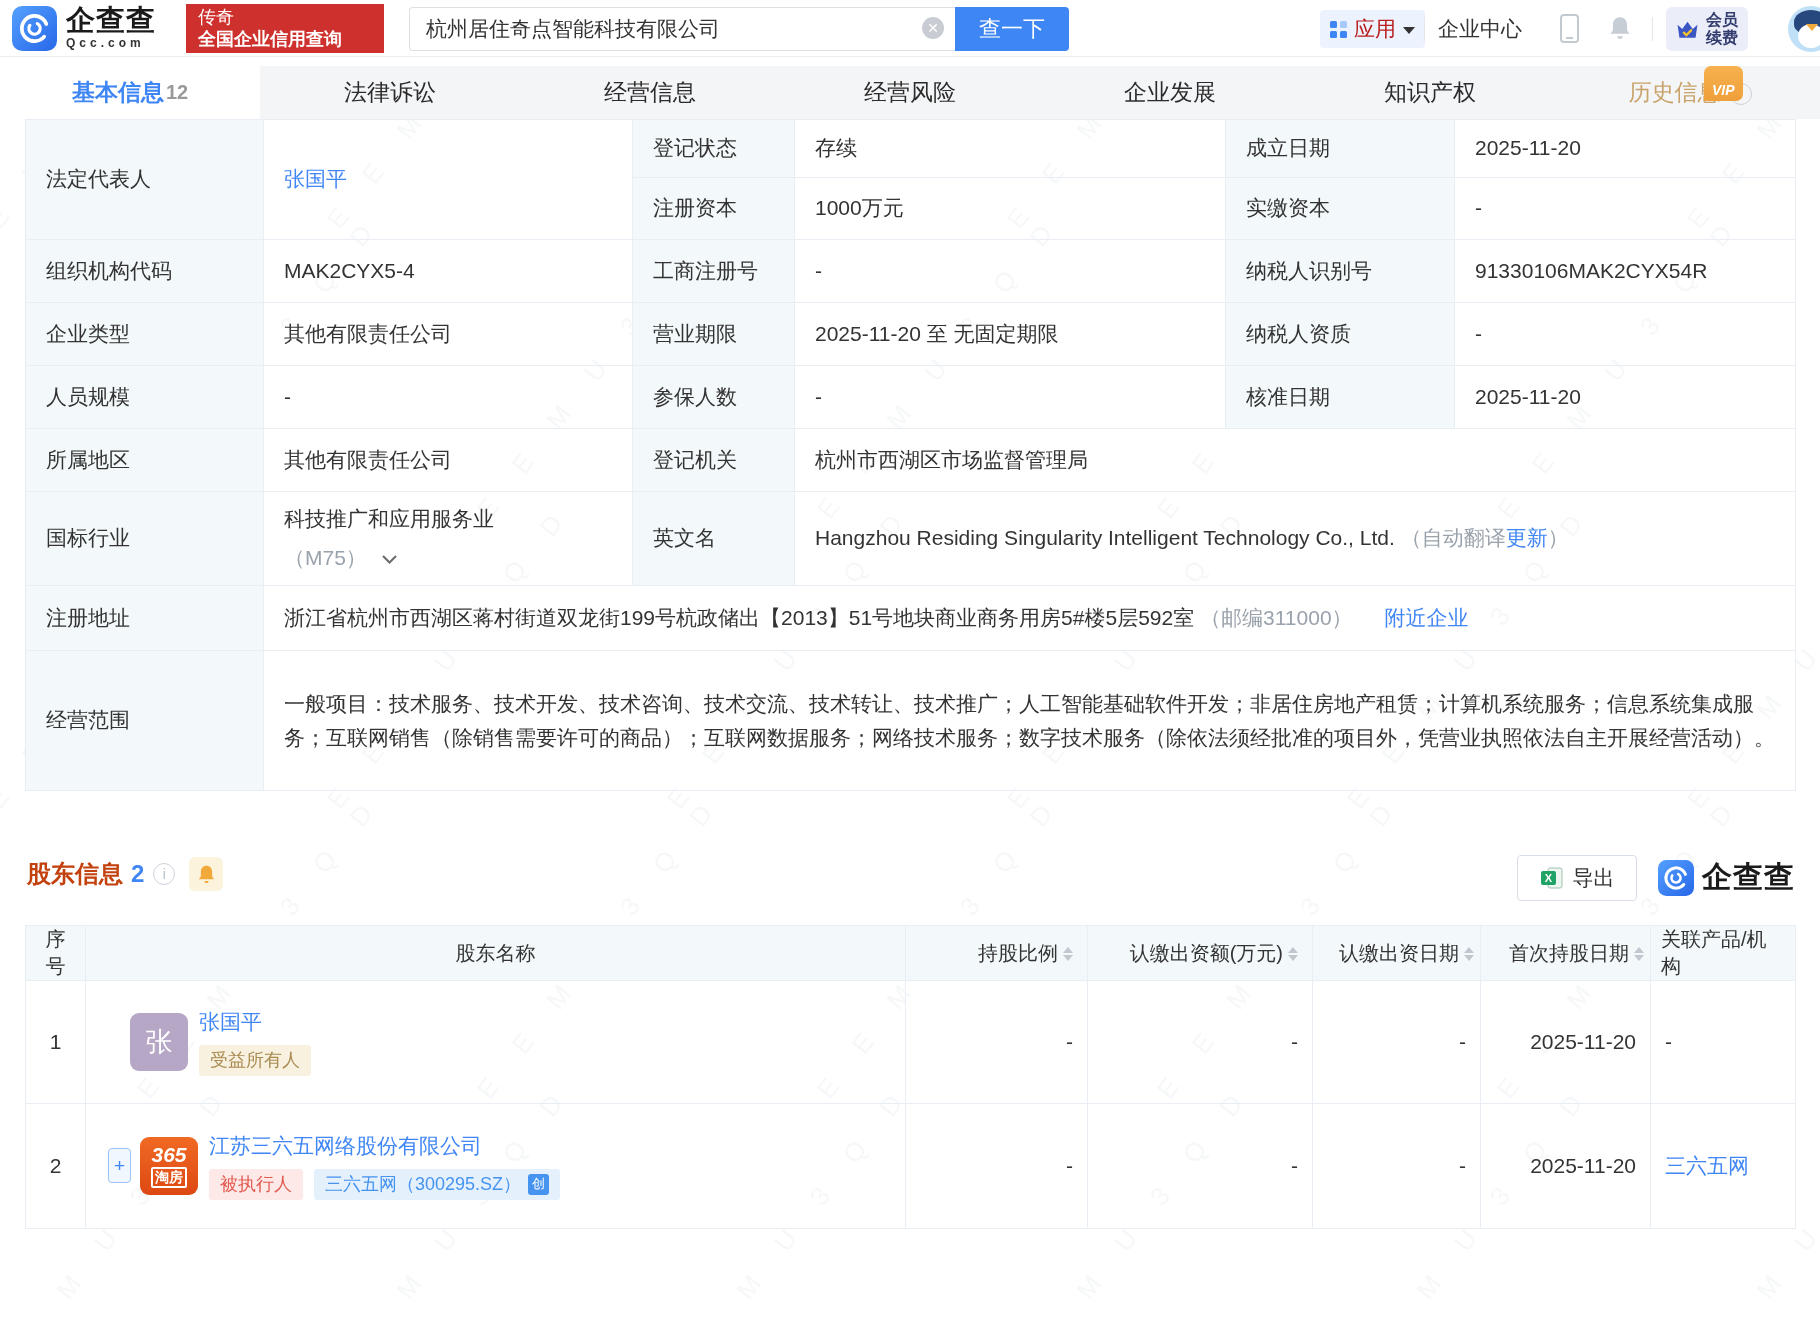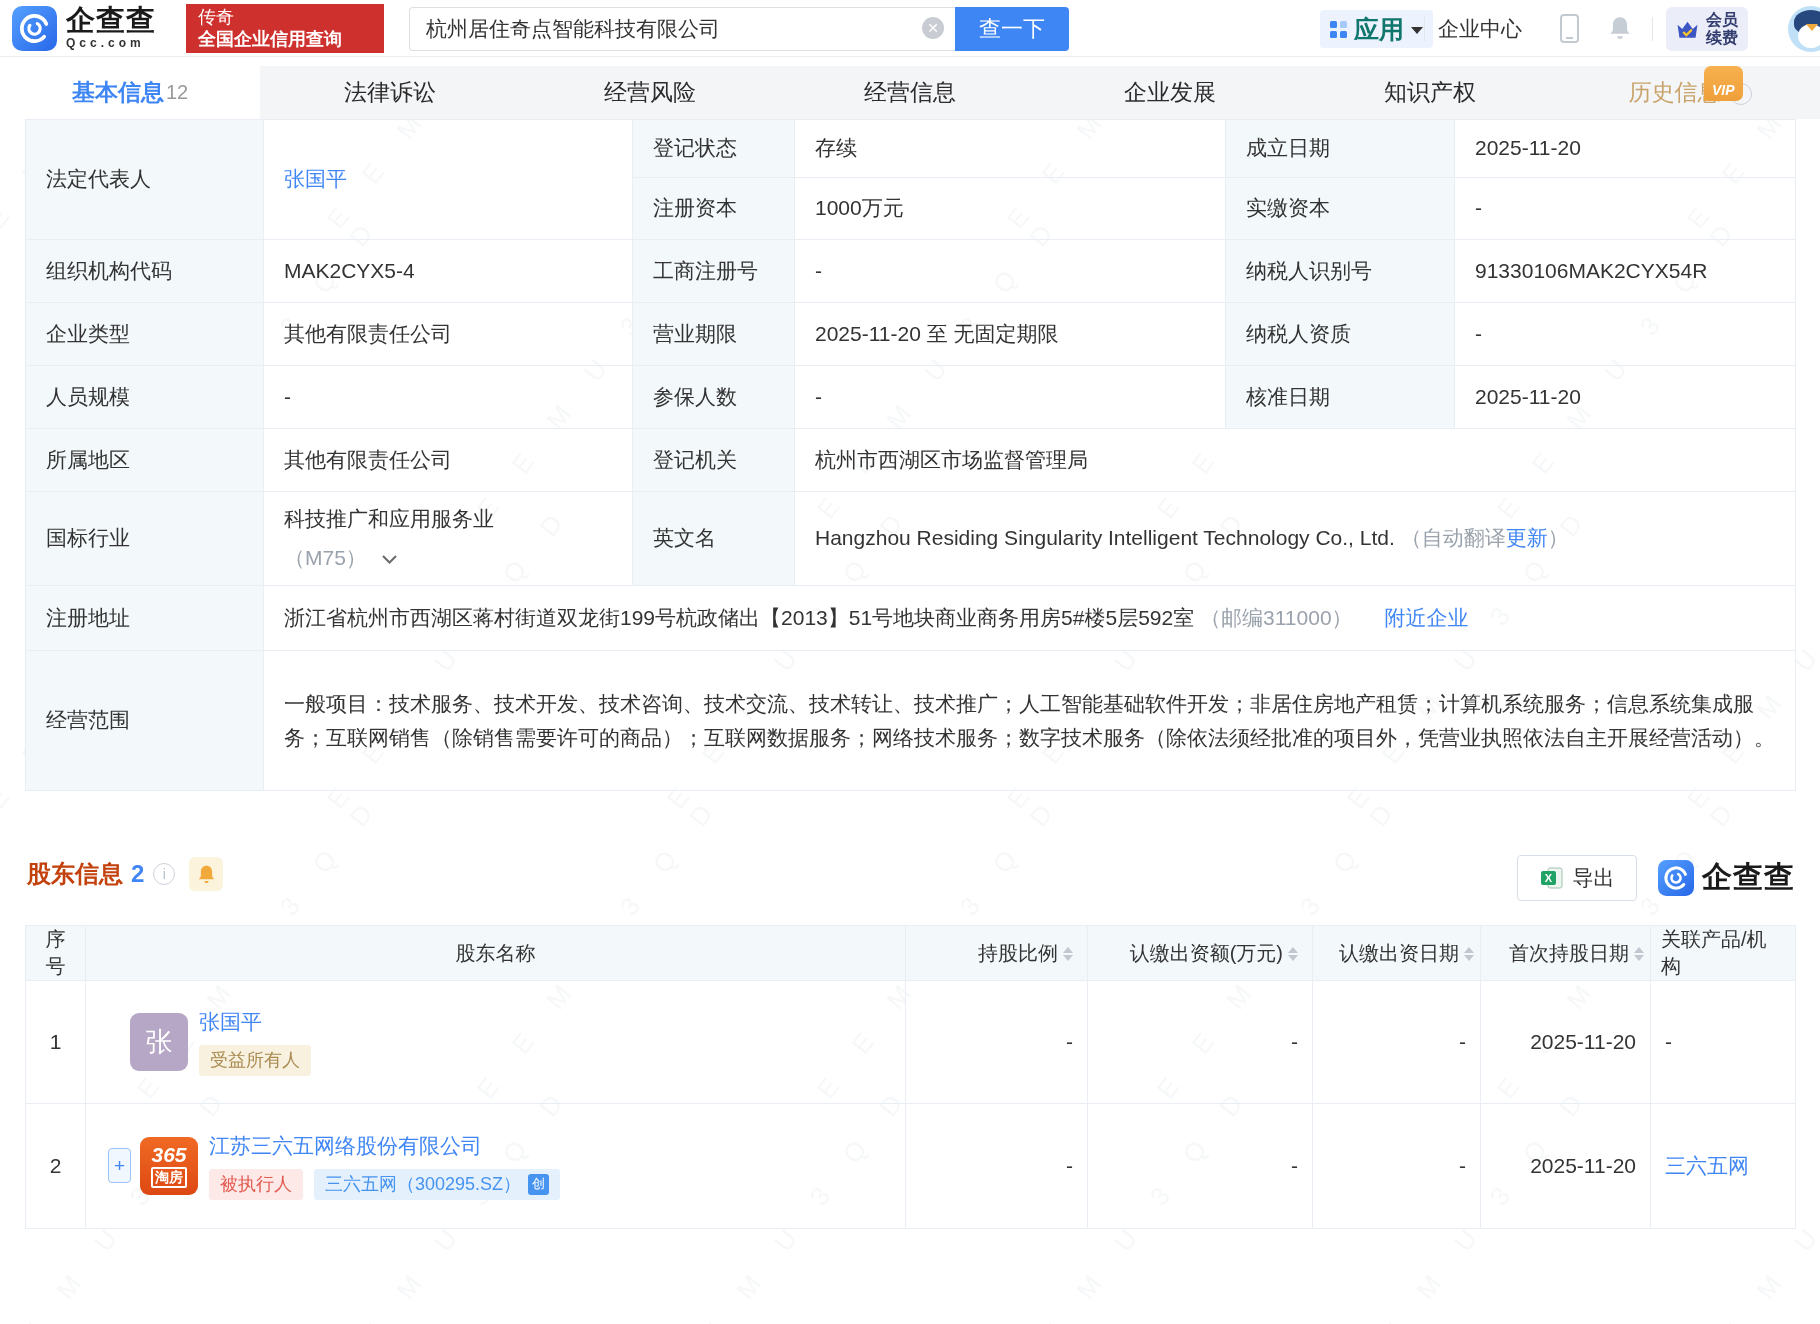--- a/index.html
+++ b/index.html
@@ -18,39 +18,39 @@
   .logo-text .domain { font-size:12px; font-weight:bold; color:#333; letter-spacing:4px; margin-top:1px; }
   .slogan { position:absolute; left:186px; top:4px; width:198px; height:49px; background:#CE312D; color:#fff; padding:3px 10px 0 12px; }
   .slogan .s1 { font-size:18px; line-height:1.15; }
   .slogan .s2 { font-size:18px; font-weight:bold; line-height:1.15; margin-top:1px; }
 
   .search-input { position:absolute; left:409px; top:7px; width:546px; height:44px; border:1px solid #DCDFE4; border-right:none; border-radius:4px 0 0 4px; padding:0 44px 0 16px; font-size:21px; color:#333; outline:none; font-family:inherit; }
   .search-clear { position:absolute; left:922px; top:17px; width:22px; height:22px; border-radius:50%; background:#C9CDD3; color:#fff; font-size:14px; display:flex; align-items:center; justify-content:center; cursor:pointer; }
   .search-btn { position:absolute; left:955px; top:7px; width:114px; height:44px; background:#3F86F5; color:#fff; font-size:22px; border:none; border-radius:0 4px 4px 0; cursor:pointer; font-family:inherit; }
 
   .apps-pill { position:absolute; left:1320px; top:10px; height:38px; display:flex; align-items:center; gap:7px; background:#EDF3FE; border-radius:4px; padding:0 10px; cursor:pointer; }
-  .apps-pill .txt { font-size:25px; color:#0f766e; font-weight:700; }
+  .apps-pill .txt { font-size:21px; color:#b91c1c; font-weight:400; }
   .caret { width:0; height:0; border-left:6px solid transparent; border-right:6px solid transparent; border-top:7px solid #333; margin-top:2px; }
   .vdiv { position:absolute; top:17px; width:1px; height:24px; background:#E3E6EA; }
   .ent-center { position:absolute; left:1438px; top:15px; font-size:21px; color:#333; cursor:pointer; }
   .phone-ico { position:absolute; left:1560px; top:14px; width:19px; height:29px; border:2px solid #C3C9D1; border-radius:4px; }
   .phone-ico::after { content:""; position:absolute; left:4px; bottom:2px; width:7px; height:2px; background:#C3C9D1; }
   .bell-ico { position:absolute; left:1608px; top:15px; cursor:pointer; }
   .member-pill { position:absolute; left:1666px; top:7px; height:44px; display:flex; align-items:center; gap:7px; background:#EBEEF9; border-radius:6px; padding:0 10px; cursor:pointer; }
   .member-pill .lines { font-size:16px; font-weight:bold; color:#323C6E; line-height:1.15; }
   .penguin { position:absolute; left:1788px; top:6px; width:46px; height:46px; border-radius:50%; background:#BFE0F6; overflow:hidden; }
   .penguin .head { position:absolute; left:6px; top:4px; width:34px; height:24px; border-radius:50% 50% 40% 40%; background:#27477F; }
   .penguin .belly { position:absolute; left:10px; top:18px; width:26px; height:24px; border-radius:50%; background:#fff; }
   .penguin .beak { position:absolute; left:18px; top:18px; width:0; height:0; border-left:6px solid transparent; border-right:6px solid transparent; border-top:7px solid #F2A93C; }
 
   
   .tabs { position:relative; margin-top:9px; height:53px; background:#F4F5F7; display:flex; z-index:4; }
   .tab { flex:1; display:flex; align-items:center; justify-content:center; font-size:23px; color:#2b2b2b; cursor:pointer; position:relative; }
   .tab.active { background:#fff; color:#3F86F5; font-weight:bold; }
-  .tab .count { color:#999; font-size:20px; margin-left:2px; font-weight:normal; }
+  .tab .count { color:#999; font-size:20px; margin-left:2px; font-weight:bold; }
   .tab.history { color:#C9A36B;text-align:right; }
   .vip-badge { position:absolute; top:0px; left:calc(50% + 14px); background:linear-gradient(180deg,#F6B14E,#EF9F3A); color:#fff; font-size:14px; font-weight:bold; font-style:italic; padding:16px 8px 2px; border-radius:7px 7px 7px 2px; line-height:1.2; }
   .info-circle { display:inline-flex; align-items:center; justify-content:center; width:22px; height:22px; border:1px solid #CDD2DA; border-radius:50%; color:#B9C0C8; font-size:14px; margin-left:9px; font-style:normal; cursor:pointer; flex:none; }
   .tab .info-circle { position:relative; top:1px; }
 
   
   .info-table { margin-left:25px; width:1770px; border-collapse:collapse; table-layout:fixed; font-size:21px; position:relative; z-index:2; background:transparent; }
   .info-table td { border:1px solid #E9EEF4; padding:8px 20px; vertical-align:middle; line-height:1.55; word-break:break-all; }
   .info-table td.lbl { background:#F3F8FB; color:#333; }
   .lnk { color:#4086F4; text-decoration:none; cursor:pointer; }
@@ -195,24 +195,24 @@
 
   <nav class="tabs">
     <div class="tab active">
       <span>基本信息</span>
       <span class="count">12</span>
     </div>
     <div class="tab">
         <span>法律诉讼</span>
       </div>
     <div class="tab">
+        <span>经营信息</span>
+      </div>
+    <div class="tab">
         <span>经营风险</span>
-      </div>
-    <div class="tab">
-        <span>经营信息</span>
       </div>
     <div class="tab">
         <span>企业发展</span>
       </div>
     <div class="tab">
         <span>知识产权</span>
       </div>
     <div class="tab history">
       <span>历史信息</span>
       <span class="info-circle">i</span>

